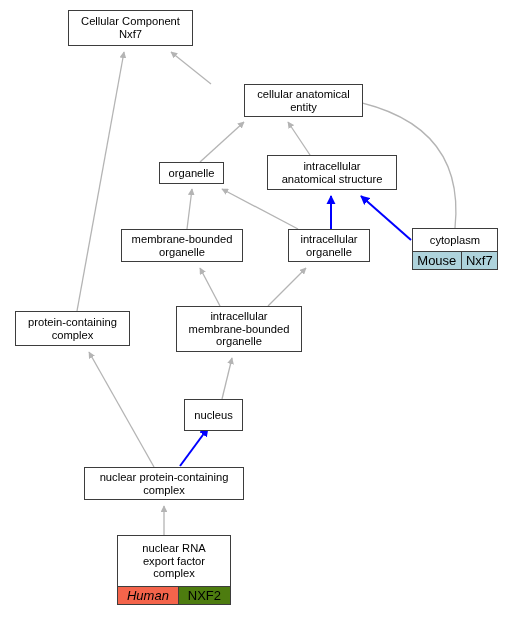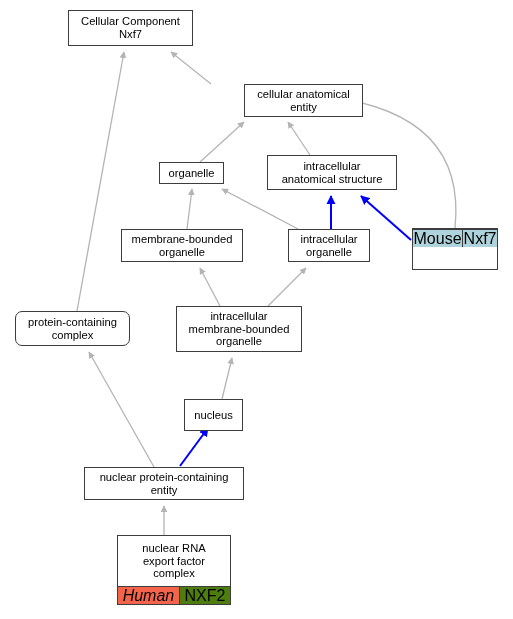--- a/index.html
+++ b/index.html
@@ -46,21 +46,21 @@
   .gene-row {
     display: flex;
     border-top: 1.4px solid #3d3d3d;
     height: 17px;
   }
   .gene-cell {
     flex: 1 1 auto;
     display: flex;
     align-items: center;
     justify-content: center;
-    font-size: 16px;
+    font-size: 13px;
     color: #000000;
     box-sizing: border-box;
   }
   .gene-cell + .gene-cell {
     border-left: 1.4px solid #3d3d3d;
   }
 </style>
 </head>
 <body>
 
@@ -130,44 +130,45 @@
     <div class="node-title">membrane-bounded
 organelle</div>
   </div>
 
   <div class="node" style="left:288px; top:229px; width:82px; height:33px;">
     <div class="node-title">intracellular
 organelle</div>
   </div>
 
   <div class="node" style="left:412px; top:228px; width:86px; height:42px;">
+    <div class="node-title">cytoplasm</div>
     <div class="gene-row">
       <div class="gene-cell" style="background:#aed3dc;">Mouse</div>
       <div class="gene-cell" style="background:#aed3dc;">Nxf7</div>
     </div>
   </div>
 
-  <div class="node" style="left:15px; top:311px; width:115px; height:35px;border-radius:7px;">
+  <div class="node" style="left:15px; top:311px; width:115px; height:35px;">
     <div class="node-title">protein-containing
 complex</div>
   </div>
 
   <div class="node" style="left:176px; top:306px; width:126px; height:46px;">
     <div class="node-title">intracellular
 membrane-bounded
 organelle</div>
   </div>
 
   <div class="node" style="left:184px; top:399px; width:59px; height:32px;">
     <div class="node-title">nucleus</div>
   </div>
 
   <div class="node" style="left:84px; top:467px; width:160px; height:33px;">
     <div class="node-title">nuclear protein-containing
-entity</div>
+complex</div>
   </div>
 
   <div class="node" style="left:117px; top:535px; width:114px; height:70px;">
     <div class="node-title">nuclear RNA
 export factor
 complex</div>
     <div class="gene-row">
       <div class="gene-cell" style="background:#f4644b;font-style:italic;">Human</div>
       <div class="gene-cell" style="background:#4d7c0f;">NXF2</div>
     </div>

